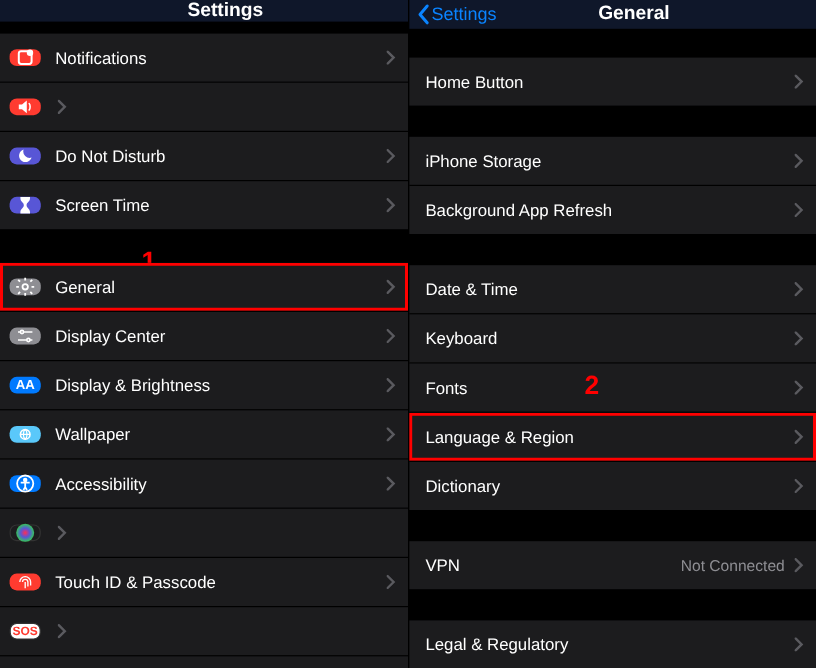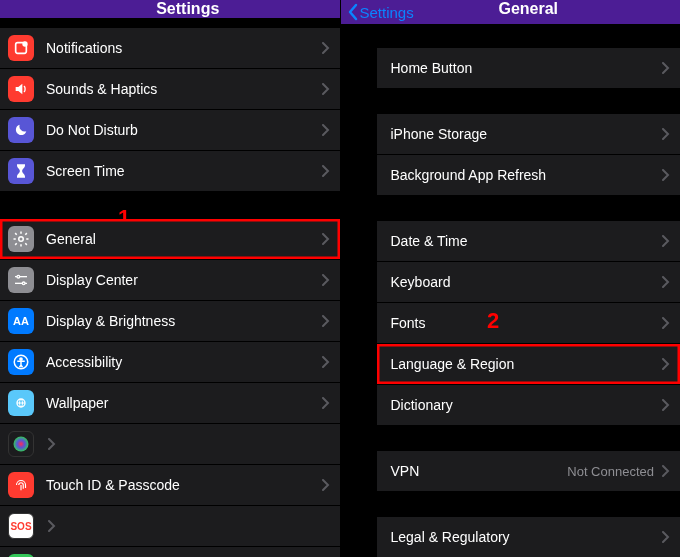--- a/index.html
+++ b/index.html
@@ -24,23 +24,24 @@
     border-right: 1px solid #000;
     background: #000;
     overflow: hidden;
   }
   .pane:last-child { border-right: none; }
 
   
   .header {
     height: 34px;
     display: flex;
+    align-items: center;
     justify-content: center;
     position: relative;
-    background: #4c1d95;
+    background: #0f172a;
     padding-left: 36px;
   }
   .header .title {
     font-weight: 700;
     font-size: 16px;
     color: #fff;
   }
   .header .back {
     position: absolute;
     left: 6px;
@@ -84,36 +85,36 @@
   .row .chev {
     color: #5a5a5f;
     padding: 0 10px 0 4px;
     display: flex;
     align-items: center;
   }
 
   
   .app-icon {
     width: 26px;
-    height: 26px;
+    height: 14px;
     border-radius: 6px;
     display: flex;
     align-items: center;
     justify-content: center;
     margin-right: 10px;
     font-size: 14px;
     font-weight: 700;
     color: #fff;
     flex-shrink: 0;
   }
 
   .left .row .label { padding-left: 2px; }
   .left .row { padding-left: 8px; }
 
-  .right .row { padding-left: 14px; margin-left: 36px; }
+  .right .row { padding-left: 14px; }
   .right .row .label { padding-left: 0; }
 
   
   .hl {
     box-shadow: inset 0 0 0 2.5px #ff0000;
   }
   .annot {
     position: absolute;
     color: #ff0000;
     font-weight: 900;
@@ -165,21 +166,20 @@
           </span>
       </div>
 
       <div class="row">
         <div class="app-icon bg-red">
           <svg width="16" height="16" viewBox="0 0 24 24" fill="#fff">
               <path d="M4 9v6h4l6 5V4l-6 5H4z"></path>
               <path d="M17 8c1.5 1 1.5 7 0 8" stroke="#fff" stroke-width="2" fill="none" stroke-linecap="round"></path>
             </svg>
         </div>
-        <span class="label">Sounds &amp; Haptics</span>
         <span class="chev">
             <svg width="8" height="12" viewBox="0 0 8 12">
               <path d="M1 1l5 5-5 5" stroke="#5a5a5f" stroke-width="2" fill="none" stroke-linecap="round"></path>
             </svg>
           </span>
       </div>
 
       <div class="row">
         <div class="app-icon bg-purple">
           <svg width="16" height="16" viewBox="0 0 24 24" fill="#fff">
@@ -251,43 +251,43 @@
         <div class="app-icon bg-blue" style="font-size:11px;">AA</div>
         <span class="label">Display &amp; Brightness</span>
         <span class="chev">
             <svg width="8" height="12" viewBox="0 0 8 12">
               <path d="M1 1l5 5-5 5" stroke="#5a5a5f" stroke-width="2" fill="none" stroke-linecap="round"></path>
             </svg>
           </span>
       </div>
 
       <div class="row">
+        <div class="app-icon bg-lblue">
+          <svg width="16" height="16" viewBox="0 0 24 24" fill="#fff">
+              <circle cx="12" cy="12" r="6" fill="none" stroke="#fff" stroke-width="2"></circle>
+              <path d="M12 6c3 2 3 10 0 12M12 6c-3 2-3 10 0 12M6 12h12" stroke="#fff" stroke-width="1.5" fill="none"></path>
+            </svg>
+        </div>
+        <span class="label">Wallpaper</span>
+        <span class="chev">
+            <svg width="8" height="12" viewBox="0 0 8 12">
+              <path d="M1 1l5 5-5 5" stroke="#5a5a5f" stroke-width="2" fill="none" stroke-linecap="round"></path>
+            </svg>
+          </span>
+      </div>
+
+      <div class="row">
         <div class="app-icon bg-blue">
           <svg width="18" height="18" viewBox="0 0 24 24" fill="none" stroke="#fff" stroke-width="2">
               <circle cx="12" cy="12" r="9"></circle>
               <circle cx="12" cy="8" r="1.5" fill="#fff"></circle>
               <path d="M7 11h10M12 11v5M10 19l2-3 2 3"></path>
             </svg>
         </div>
         <span class="label">Accessibility</span>
-        <span class="chev">
-            <svg width="8" height="12" viewBox="0 0 8 12">
-              <path d="M1 1l5 5-5 5" stroke="#5a5a5f" stroke-width="2" fill="none" stroke-linecap="round"></path>
-            </svg>
-          </span>
-      </div>
-
-      <div class="row">
-        <div class="app-icon bg-lblue">
-          <svg width="16" height="16" viewBox="0 0 24 24" fill="#fff">
-              <circle cx="12" cy="12" r="6" fill="none" stroke="#fff" stroke-width="2"></circle>
-              <path d="M12 6c3 2 3 10 0 12M12 6c-3 2-3 10 0 12M6 12h12" stroke="#fff" stroke-width="1.5" fill="none"></path>
-            </svg>
-        </div>
-        <span class="label">Wallpaper</span>
         <span class="chev">
             <svg width="8" height="12" viewBox="0 0 8 12">
               <path d="M1 1l5 5-5 5" stroke="#5a5a5f" stroke-width="2" fill="none" stroke-linecap="round"></path>
             </svg>
           </span>
       </div>
 
       <div class="row">
         <div class="app-icon bg-black">
           <svg width="20" height="20" viewBox="0 0 24 24">

